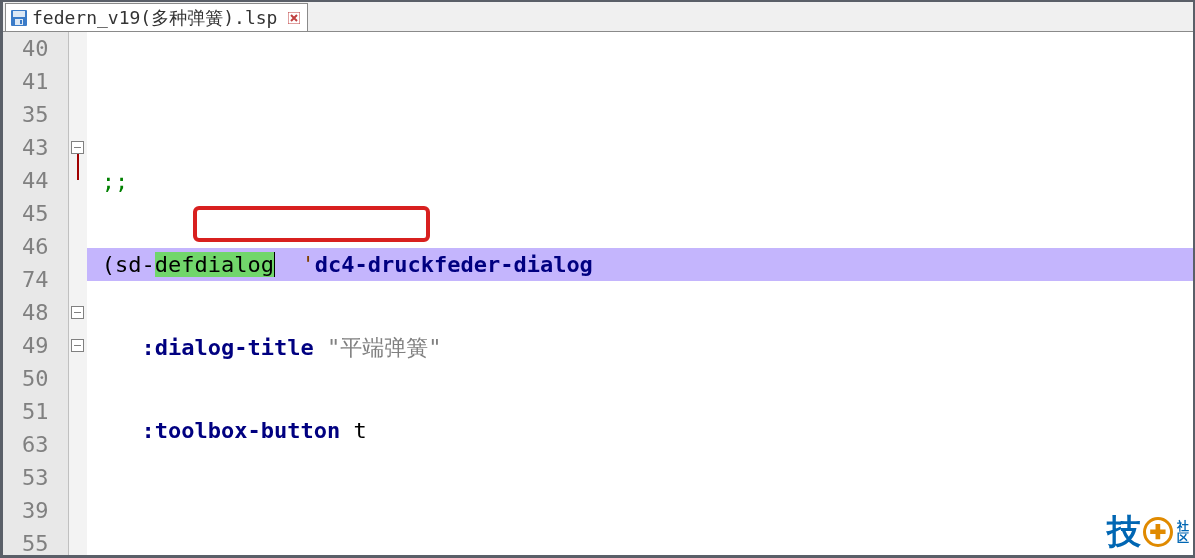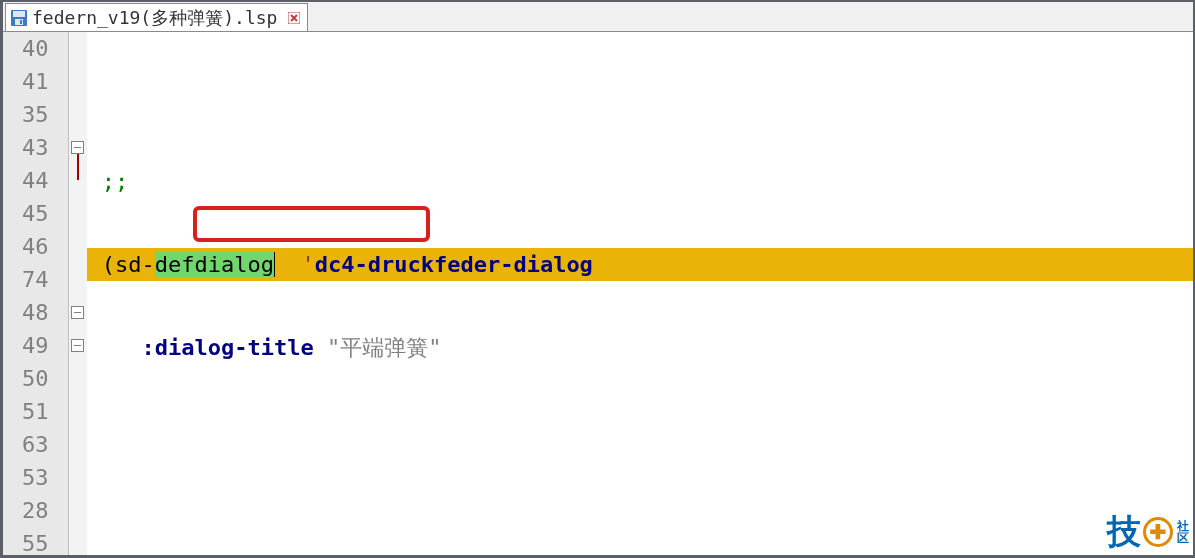--- a/index.html
+++ b/index.html
@@ -79,21 +79,21 @@
     content: "";
     width: 7px; height: 1px; background: #808080;
   }
   .code-area {
     flex: 1;
     background: #fff;
     white-space: pre;
     overflow: hidden;
   }
   .line { padding-left: 2px; }
-  .line.current { background: #eab308; }
+  .line.current { background: #c4b5fd; }
   .hl-red {
     position: absolute;
     border: 4px solid #d8201f;
     border-radius: 6px;
     pointer-events: none;
   }
   .watermark {
     position: absolute;
     right: 4px;
     bottom: 0;
@@ -170,36 +170,37 @@
         <div>44</div>
         <div>45</div>
         <div>46</div>
         <div>74</div>
         <div>48</div>
         <div>49</div>
         <div>50</div>
         <div>51</div>
         <div>63</div>
         <div>53</div>
-        <div>28</div>
+        <div>39</div>
         <div>55</div>
       </div>
 
     <div class="fold">
       <div class="fold-line main-line"></div>
       <span class="box" style="top:109px"></span>
       <span class="box" style="top:274px"></span>
       <span class="box" style="top:307px"></span>
     </div>
 
     <div class="code-area">
       <div class="line"><span class="c-black"></span></div>
       <div class="line"><span class="c-green"> ;;</span></div>
       <div class="line current"><span class="c-black"> (</span><span class="c-black">sd-</span><span class="c-highlight-green">defdialog</span><span class="c-caret"></span><span class="c-brown">  '</span><span class="c-navy">dc4-druckfeder-dialog</span></div>
       <div class="line"><span class="c-navy">    :dialog-title</span><span class="c-gray"> "平端弹簧"</span></div>
+      <div class="line"><span class="c-navy">    :toolbox-button</span><span class="c-black"> t</span></div>
       
       
       
       
       
       
       
       
       
       

